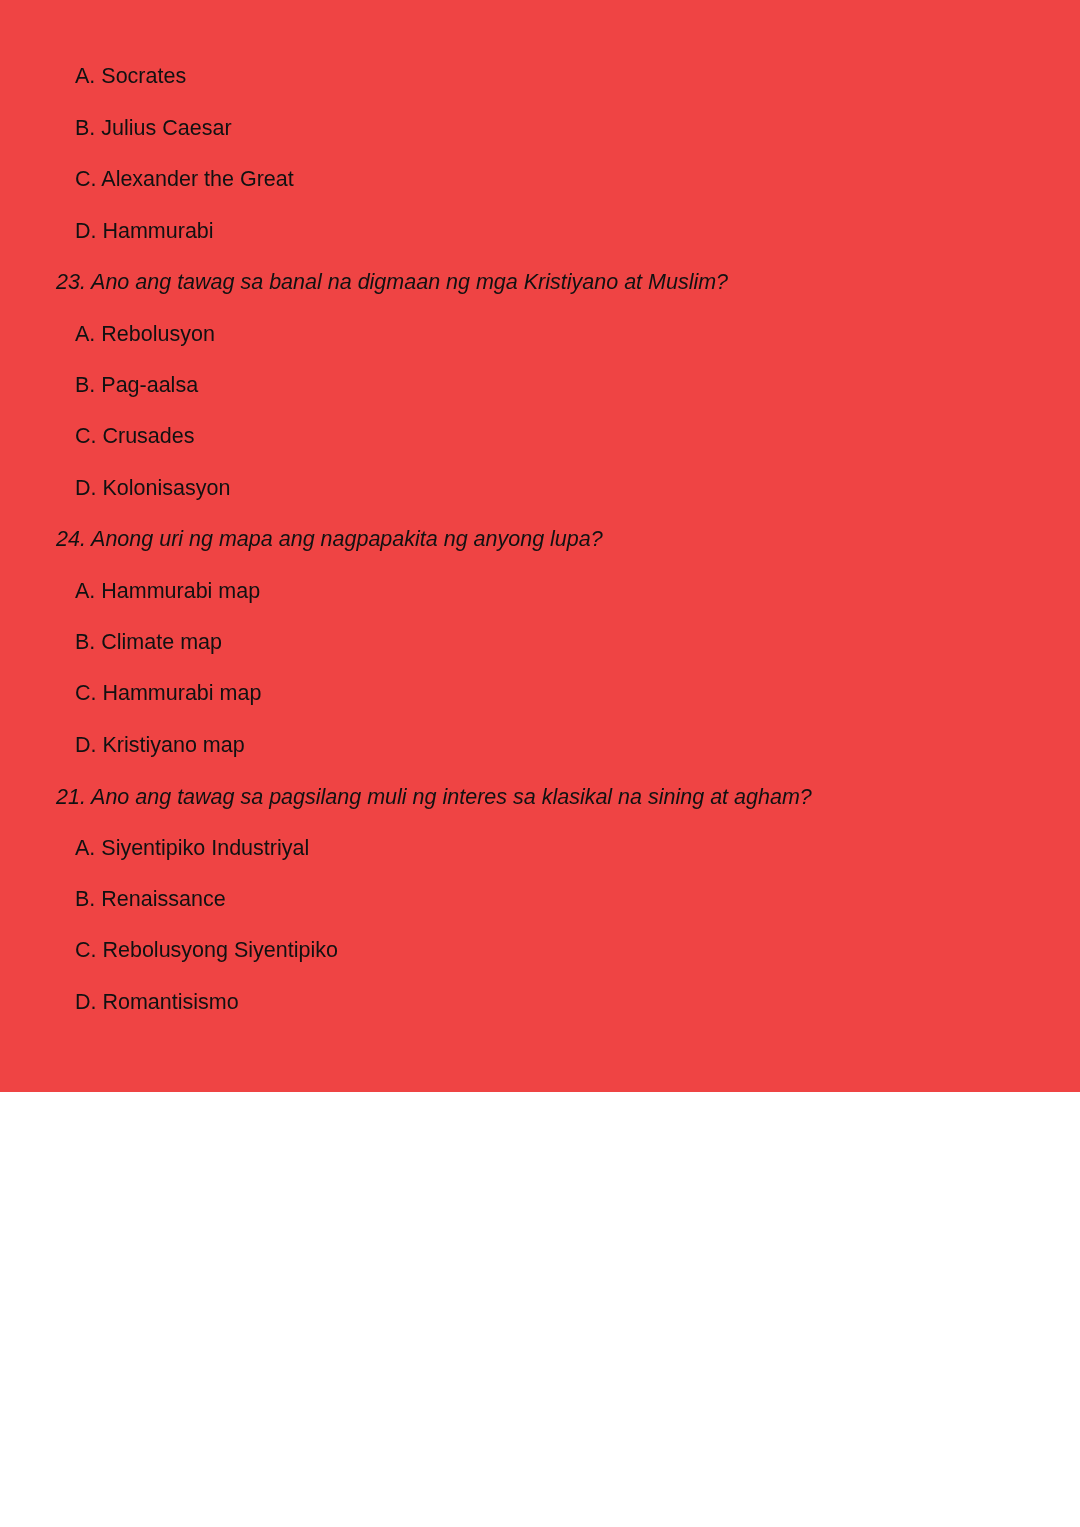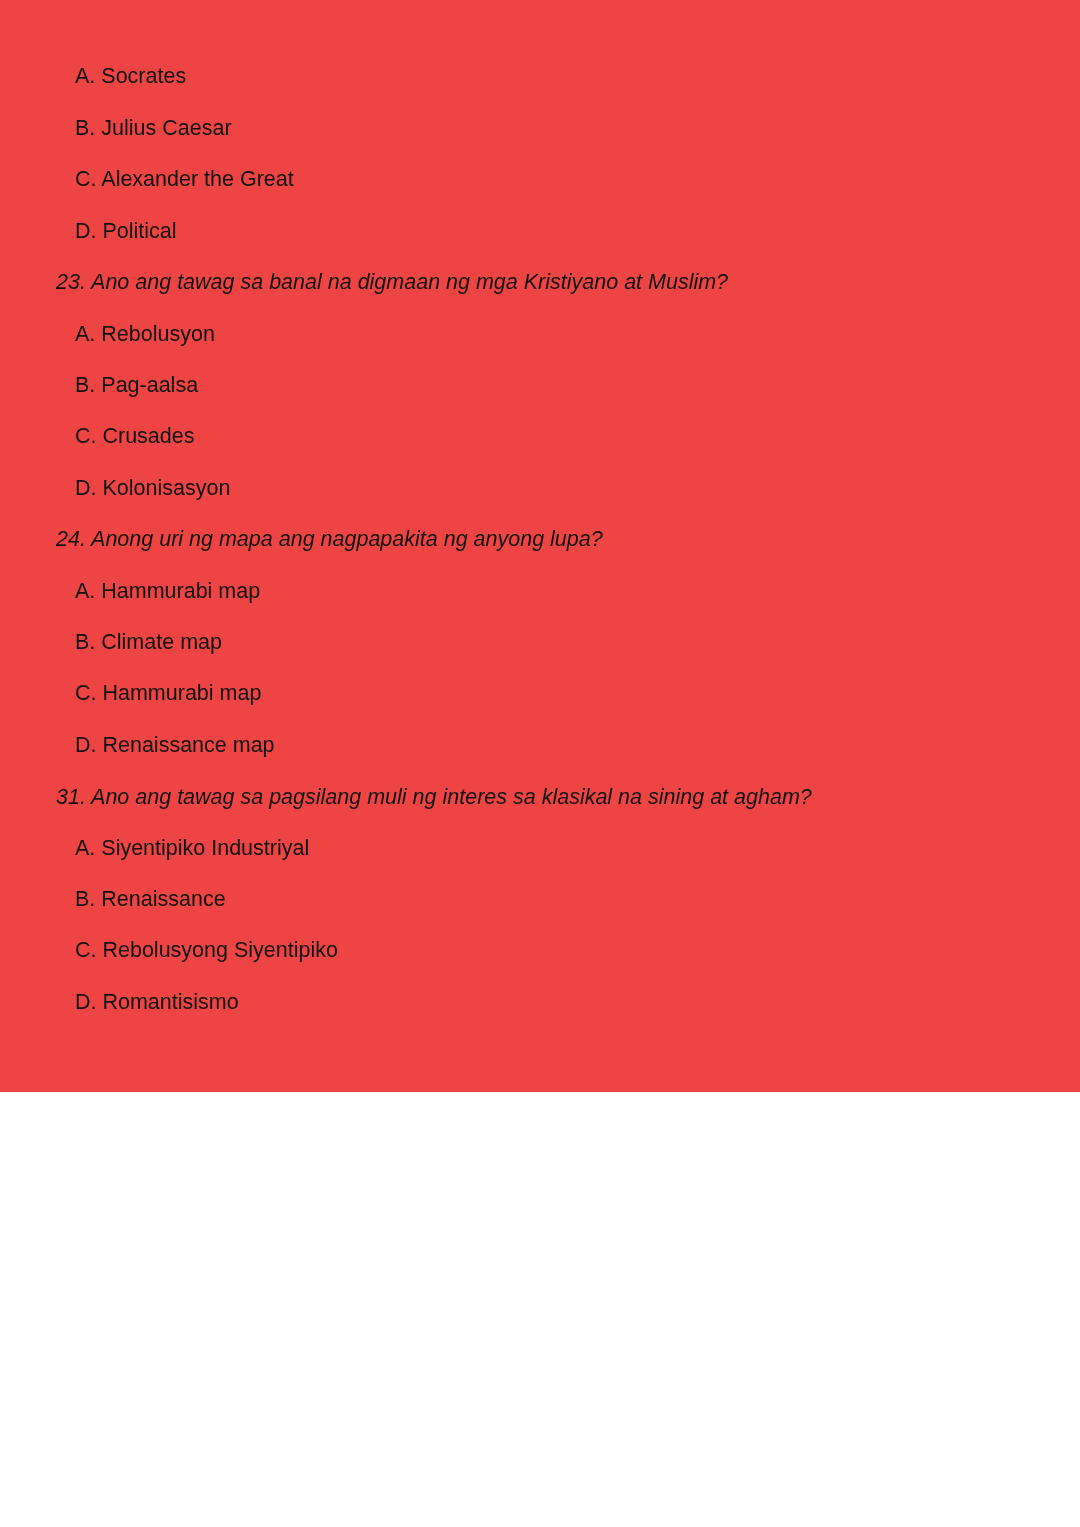--- a/index.html
+++ b/index.html
@@ -34,33 +34,33 @@
     .option { left: 75px; }
   </style>
 </head>
 <body>
 
 <div class="page">
 
   <div class="line option" style="top:63px">A. Socrates</div>
   <div class="line option" style="top:115px">B. Julius Caesar</div>
   <div class="line option" style="top:166px">C. Alexander the Great</div>
-  <div class="line option" style="top:218px">D. Political</div>
+  <div class="line option" style="top:218px">D. Hammurabi</div>
 
   <div class="line question" style="top:269px">23. Ano ang tawag sa banal na digmaan ng mga Kristiyano at Muslim?</div>
   <div class="line option" style="top:321px">A. Rebolusyon</div>
   <div class="line option" style="top:372px">B. Pag-aalsa</div>
   <div class="line option" style="top:423px">C. Crusades</div>
   <div class="line option" style="top:475px">D. Kolonisasyon</div>
 
   <div class="line question" style="top:526px">24. Anong uri ng mapa ang nagpapakita ng anyong lupa?</div>
   <div class="line option" style="top:578px">A. Hammurabi map</div>
   <div class="line option" style="top:629px">B. Climate map</div>
   <div class="line option" style="top:680px">C. Hammurabi map</div>
-  <div class="line option" style="top:732px">D. Renaissance map</div>
+  <div class="line option" style="top:732px">D. Kristiyano map</div>
 
-  <div class="line question" style="top:784px">31. Ano ang tawag sa pagsilang muli ng interes sa klasikal na sining at agham?</div>
+  <div class="line question" style="top:784px">21. Ano ang tawag sa pagsilang muli ng interes sa klasikal na sining at agham?</div>
   <div class="line option" style="top:835px">A. Siyentipiko Industriyal</div>
   <div class="line option" style="top:886px">B. Renaissance</div>
   <div class="line option" style="top:937px">C. Rebolusyong Siyentipiko</div>
   <div class="line option" style="top:989px">D. Romantisismo</div>
 
 </div>
 
 </body></html>

